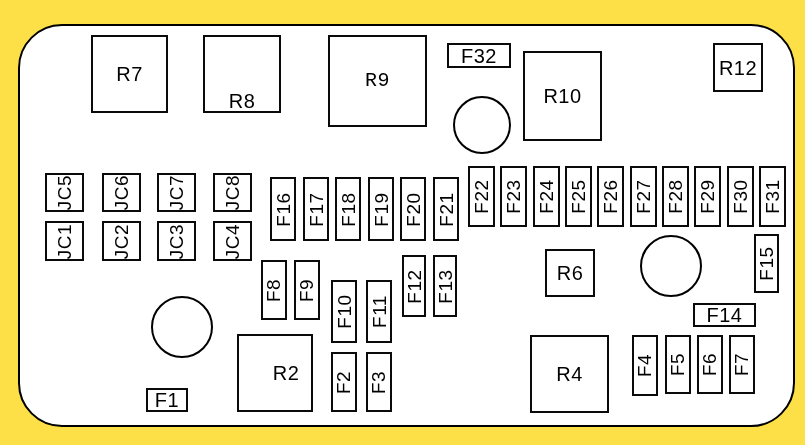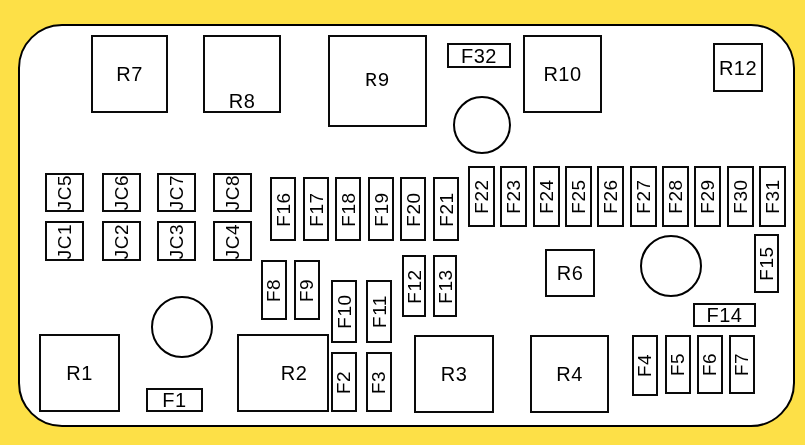--- a/index.html
+++ b/index.html
@@ -62,21 +62,21 @@
     </div>
     <div class="box" style="left: 203px; top: 35px; width: 78px; height: 78px; align-items: flex-end;">
       <span>R8</span>
     </div>
     <div class="box" style="left: 328px; top: 35px; width: 99px; height: 92px; font-family: Liberation Mono, monospace;">
       <span>R9</span>
     </div>
     <div class="box" style="left: 447px; top: 43px; width: 64px; height: 25px;">
       <span>F32</span>
     </div>
-    <div class="box" style="left: 523px; top: 35px; width: 79px; height: 78px; text-align: right;">
+    <div class="box" style="left: 523px; top: 51px; width: 79px; height: 90px; text-align: right;">
       <span>R10</span>
     </div>
     <div class="box" style="left: 713px; top: 43px; width: 50px; height: 49px;">
       <span>R12</span>
     </div>
     <div class="box vertical" style="left: 45px; top: 173px; width: 39px; height: 39px;">
       <span>JC5</span>
     </div>
     <div class="box vertical" style="left: 102px; top: 173px; width: 39px; height: 39px;">
       <span>JC6</span>
@@ -167,37 +167,31 @@
     </div>
     <div class="box vertical" style="left: 402px; top: 255px; width: 24px; height: 62px;">
       <span>F12</span>
     </div>
     <div class="box vertical" style="left: 433px; top: 255px; width: 24px; height: 62px;">
       <span>F13</span>
     </div>
     <div class="box" style="left: 693px; top: 303px; width: 63px; height: 24px;">
       <span>F14</span>
     </div>
-    <div class="box" style="left: 39px; top: 334px; width: 81px; height: 78px;">
-      <span>R1</span>
-    </div>
-    <div class="box" style="left: 146px; top: 388px; width: 57px; height: 24px;">
+    <div class="box" style="left: 146px; top: 388px; width: 42px; height: 24px;">
       <span>F1</span>
     </div>
-    <div class="box" style="left: 237px; top: 334px; width: 92px; height: 78px; padding-left: 22px;">
+    <div class="box" style="left: 237px; top: 334px; width: 76px; height: 78px; padding-left: 22px;">
       <span>R2</span>
     </div>
     <div class="box vertical" style="left: 331px; top: 352px; width: 26px; height: 60px;">
       <span>F2</span>
     </div>
     <div class="box vertical" style="left: 366px; top: 352px; width: 26px; height: 60px;">
       <span>F3</span>
-    </div>
-    <div class="box" style="left: 414px; top: 335px; width: 80px; height: 78px;">
-      <span>R3</span>
     </div>
     <div class="box" style="left: 530px; top: 335px; width: 79px; height: 78px;">
       <span>R4</span>
     </div>
     <div class="box vertical" style="left: 632px; top: 335px; width: 26px; height: 61px;">
       <span>F4</span>
     </div>
     <div class="box vertical" style="left: 665px; top: 335px; width: 26px; height: 59px;">
       <span>F5</span>
     </div>

